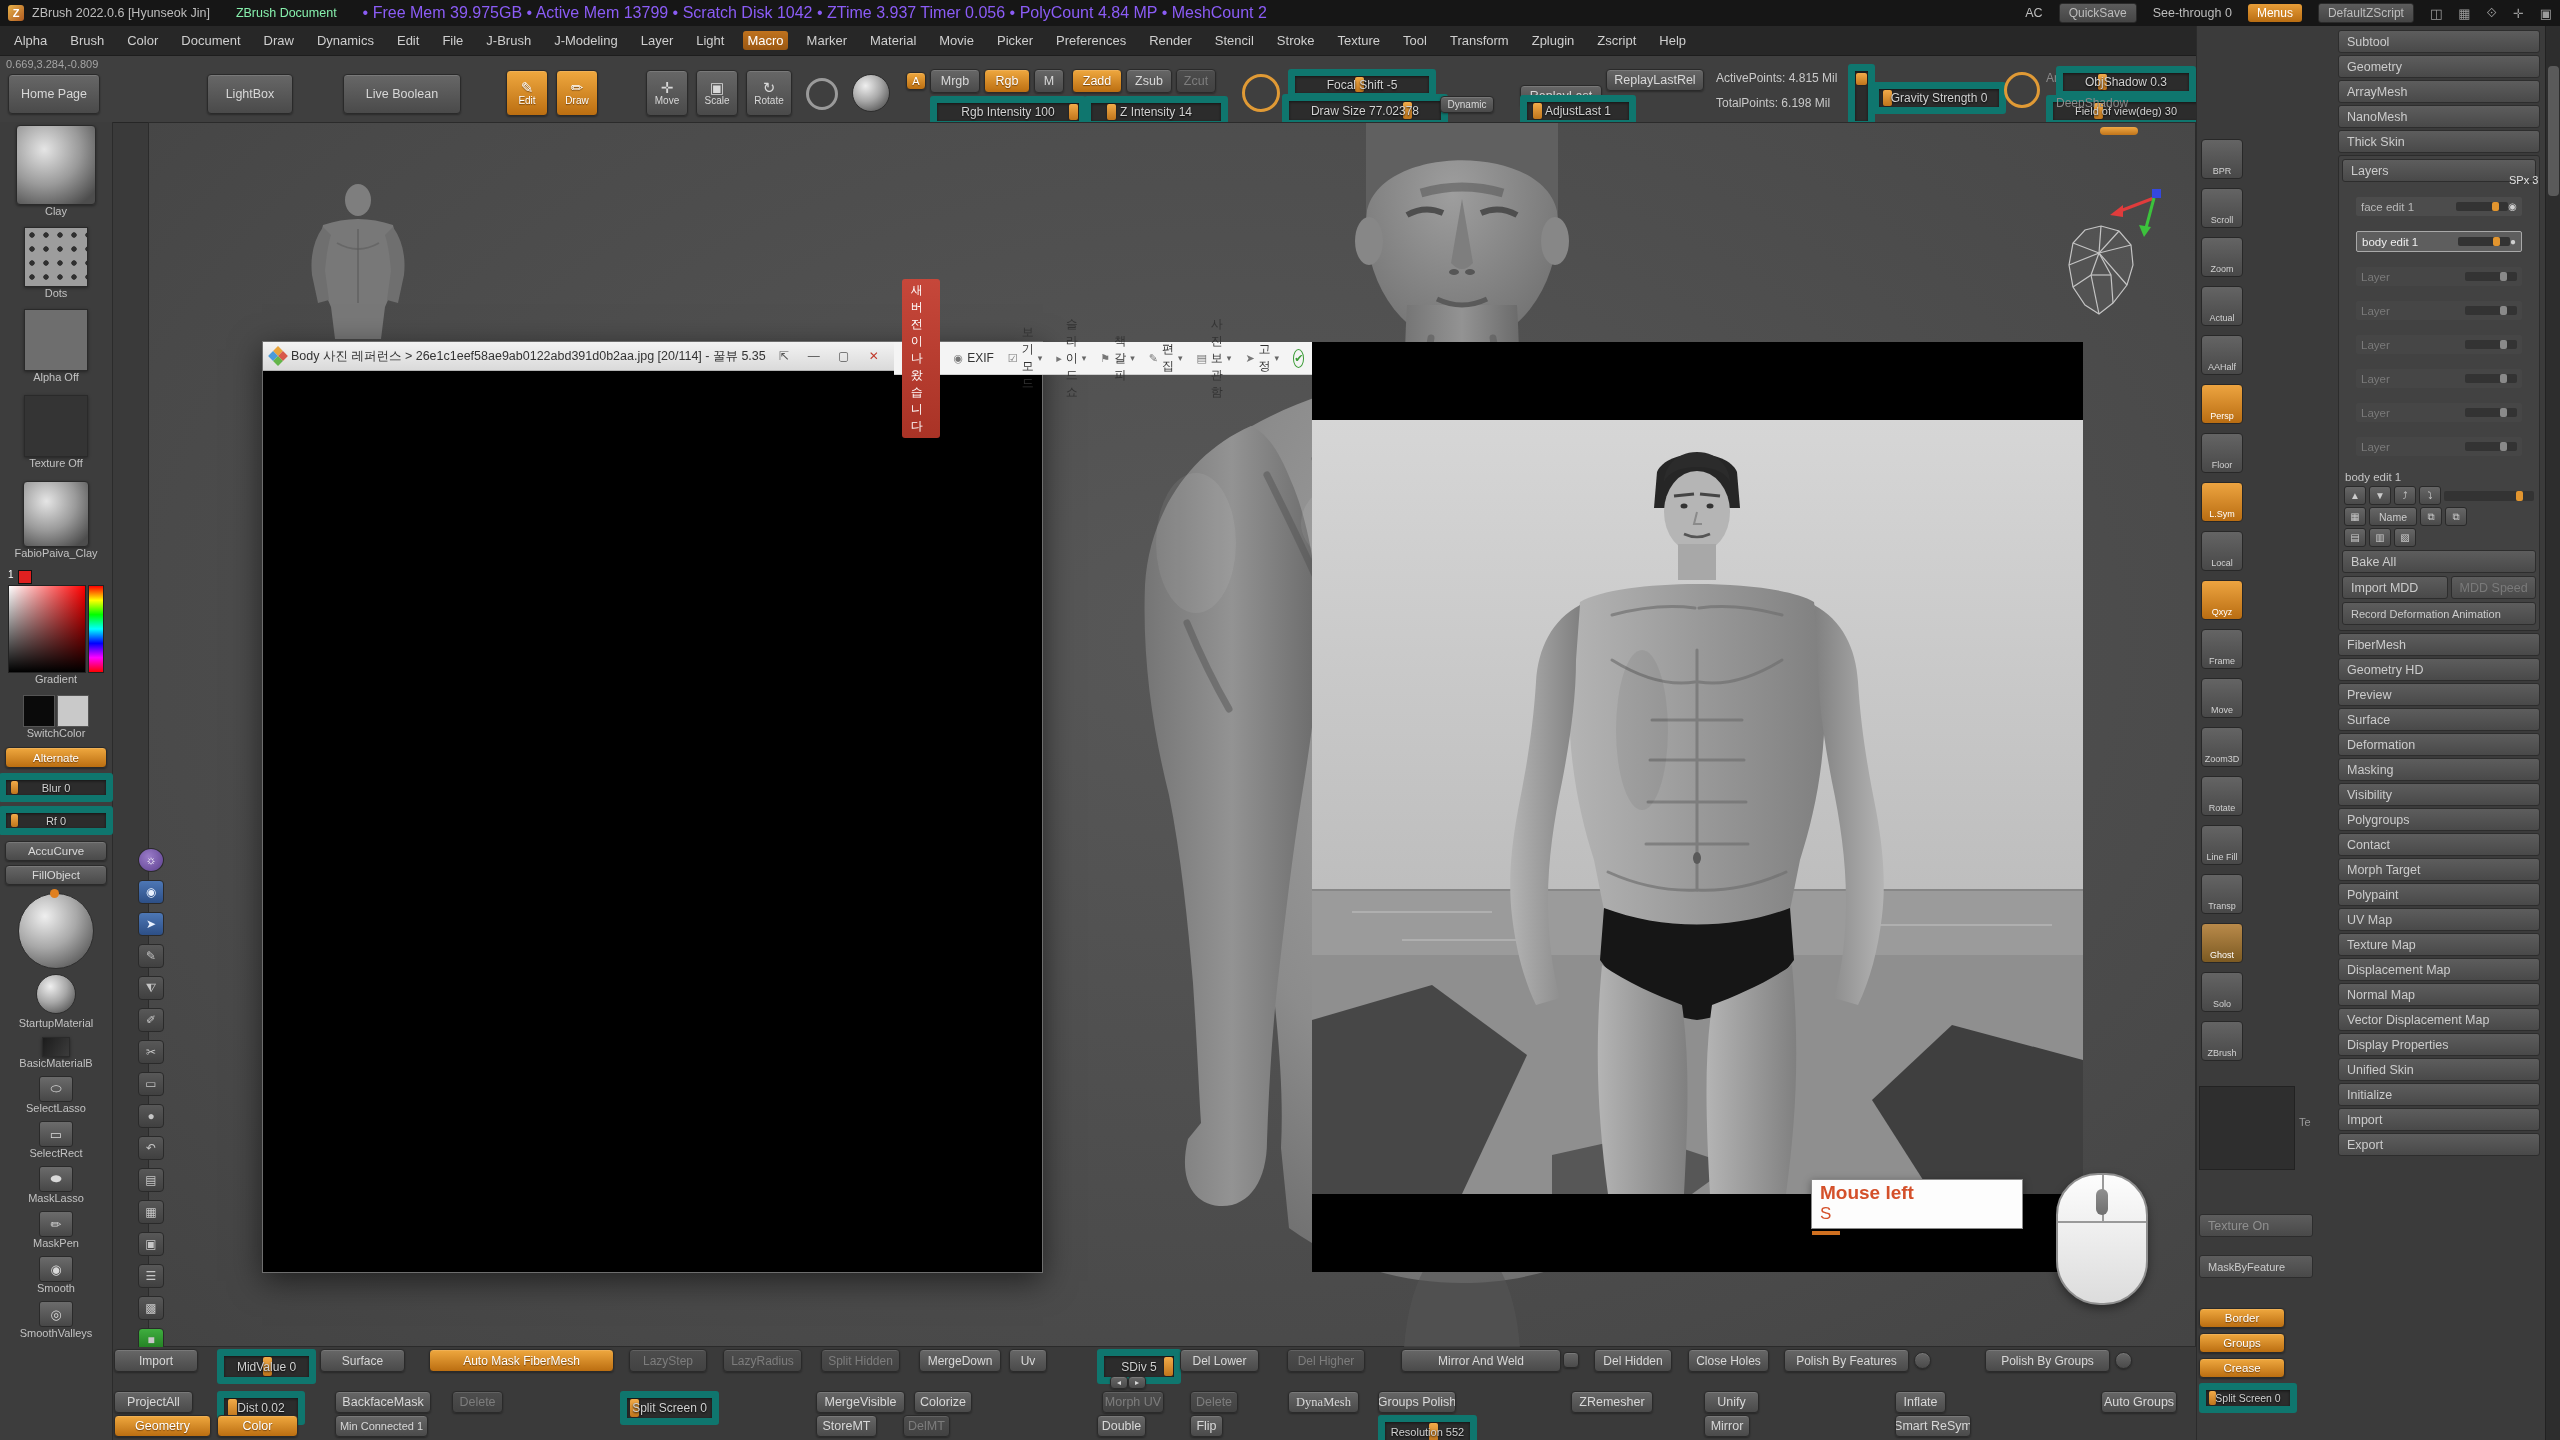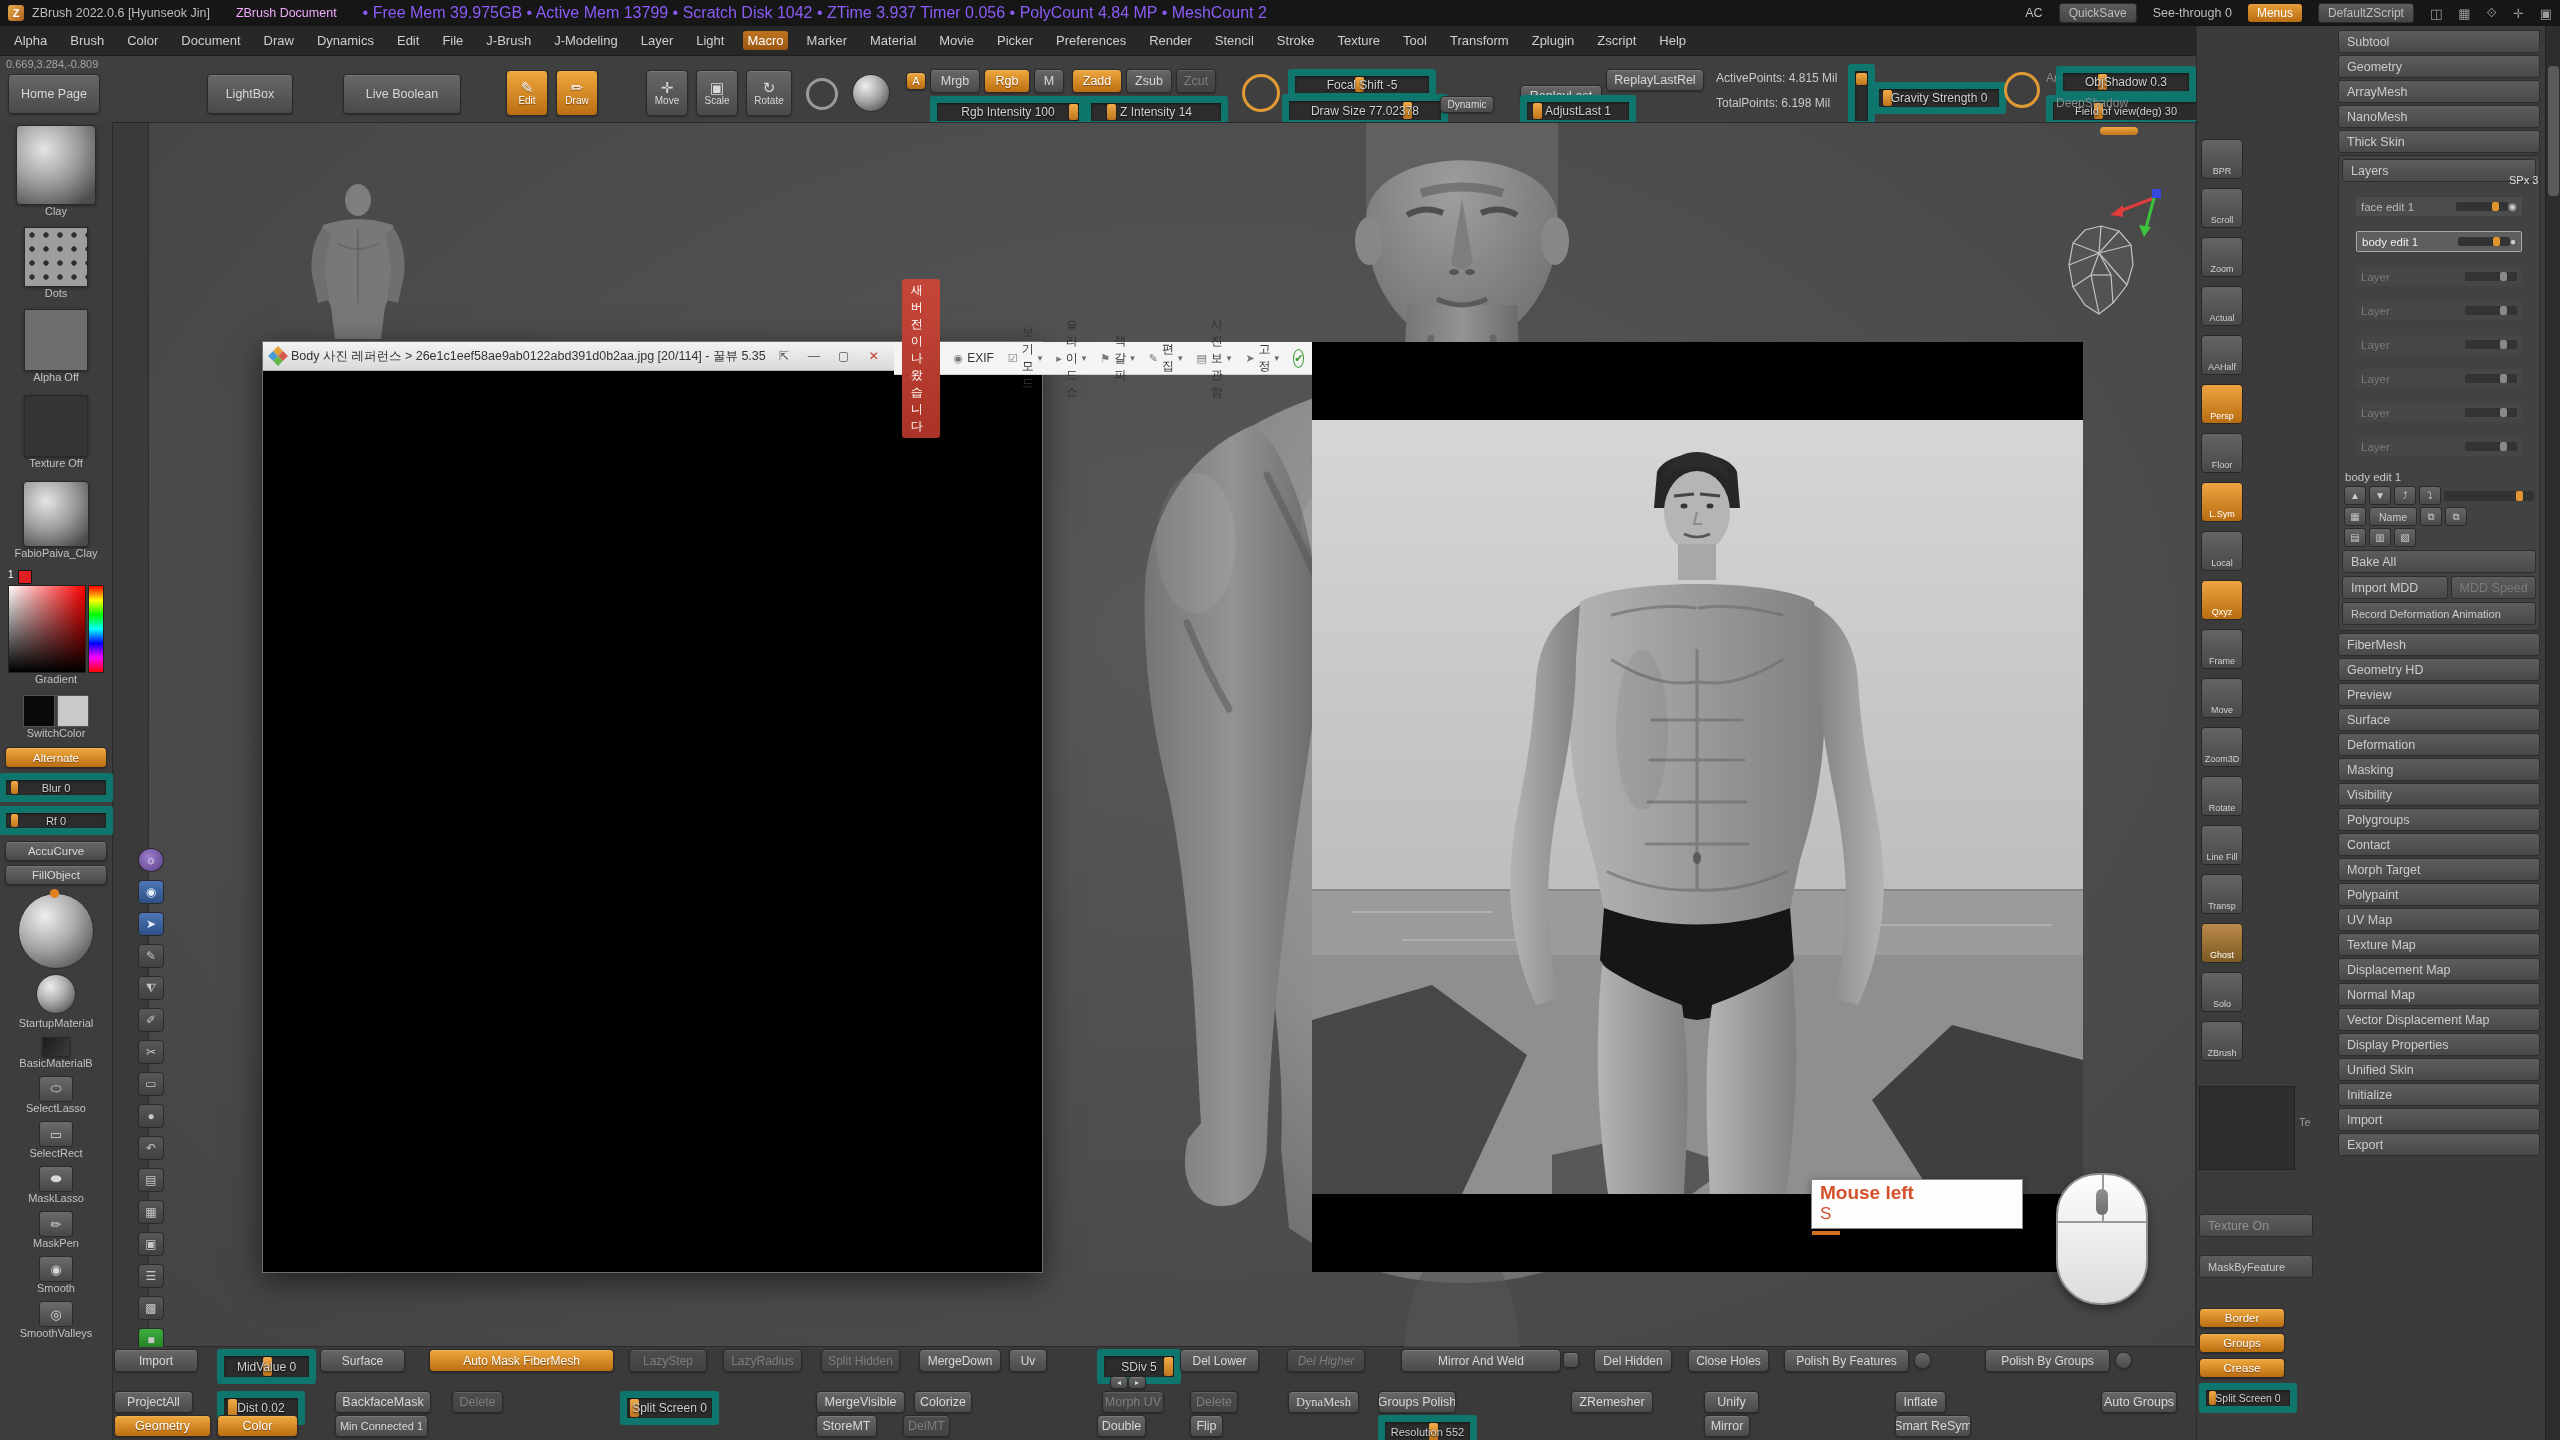--- a/index.html
+++ b/index.html
@@ -22,21 +22,21 @@
        background:linear-gradient(#f2ab49,#c0751b);box-shadow:0 0 2px rgba(0,0,0,.6);}
   .slider span{position:relative;z-index:1;text-shadow:0 1px 2px #000;white-space:nowrap;}
   .lbl{font-size:11px;color:#c2c2c2;text-align:center;white-space:nowrap;}
   
   #titlebar{position:absolute;left:0;top:0;width:2560px;height:26px;background:#161616;
        display:flex;align-items:center;padding:0 8px;box-sizing:border-box;font-size:12.5px;color:#bdbdbd;}
   #titlebar .zicon{width:16px;height:16px;border-radius:3px;margin-right:8px;
        background:linear-gradient(135deg,#e8b24a,#b05a20);color:#fff;font-weight:bold;font-size:11px;
        display:flex;align-items:center;justify-content:center;}
   #titlebar .stats{color:#8b5cf6;margin-left:26px;font-size:16px;}
-  #titlebar .doc{margin-left:26px;color:#f0abfc;}
+  #titlebar .doc{margin-left:26px;color:#86efac;}
   #titlebar .right{margin-left:auto;display:flex;align-items:center;gap:16px;}
   #titlebar .tbtn{padding:2px 9px;border-radius:3px;font-size:12px;}
   #titlebar .tbtn.or{background:linear-gradient(#e79d38,#b96d12);color:#fff;}
   #titlebar .tbtn.gr{background:linear-gradient(#5c5c5c,#454545);border:1px solid #2a2a2a;}
   #titlebar .ticon{color:#9b9b9b;font-size:13px;}
   
   #menubar{position:absolute;left:0;top:26px;width:2196px;height:30px;background:#272727;
        display:flex;align-items:center;gap:15px;padding:0 10px;box-sizing:border-box;font-size:13px;color:#cfcfcf;
        border-bottom:1px solid #1d1d1d;}
   #menubar .mi{cursor:pointer;padding:2px 4px;border-radius:3px;}
@@ -771,21 +771,21 @@
       <div class="btn dim" style="left:515px;width:76px;height:21px;">LazyStep</div>
       <div class="btn dim" style="left:609px;width:77px;height:21px;">LazyRadius</div>
       <div class="btn dim" style="left:707px;width:77px;height:21px;">Split Hidden</div>
       <div class="btn" style="left:805px;width:80px;height:21px;">MergeDown</div>
       <div class="btn" style="left:895px;width:36px;height:21px;">Uv</div>
       <div class="slider" style="left:983px;width:70px;height:21px;">
           <i class="th" style="left:86%;"></i>
           <span>SDiv 5</span>
         </div>
       <div class="btn" style="left:1066px;width:77px;height:21px;">Del Lower</div>
-      <div class="btn dim" style="left:1173px;width:76px;height:21px;font-style:italic;">Del Higher</div>
+      <div class="btn dim" style="left:1173px;width:76px;height:21px;">Del Higher</div>
       <div class="btn" style="left:1287px;width:158px;height:21px;">Mirror And Weld</div>
       <div class="btn" style="left:1449px;width:14px;height:14px;top:3px;"></div>
       <div class="btn" style="left:1480px;width:76px;height:21px;">Del Hidden</div>
       <div class="btn" style="left:1574px;width:79px;height:21px;">Close Holes</div>
       <div class="btn" style="left:1670px;width:123px;height:21px;">Polish By Features</div>
       <div class="btn" style="left:1800px;width:15px;height:15px;top:3px;border-radius:50%;"></div>
       <div class="btn" style="left:1871px;width:123px;height:21px;">Polish By Groups</div>
       <div class="btn" style="left:2001px;width:15px;height:15px;top:3px;border-radius:50%;"></div>
     </div>
 

